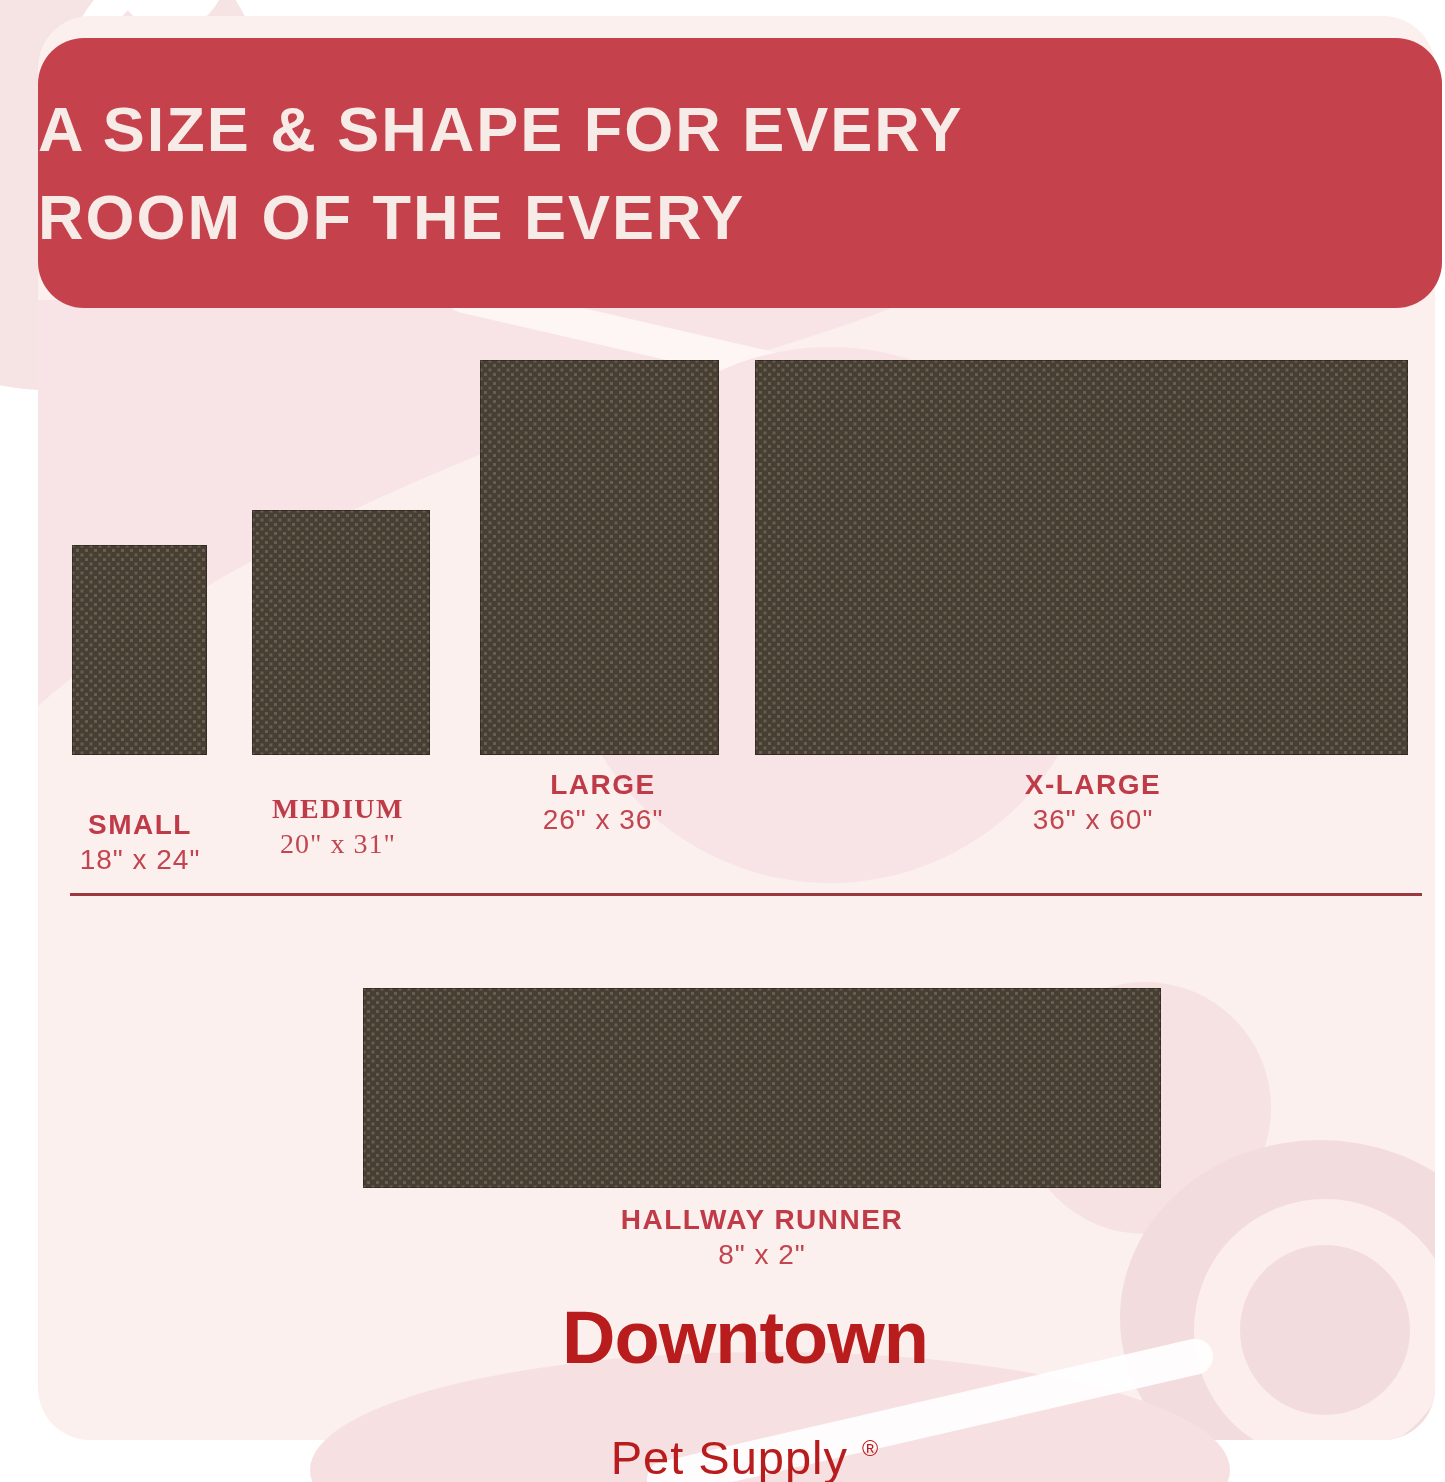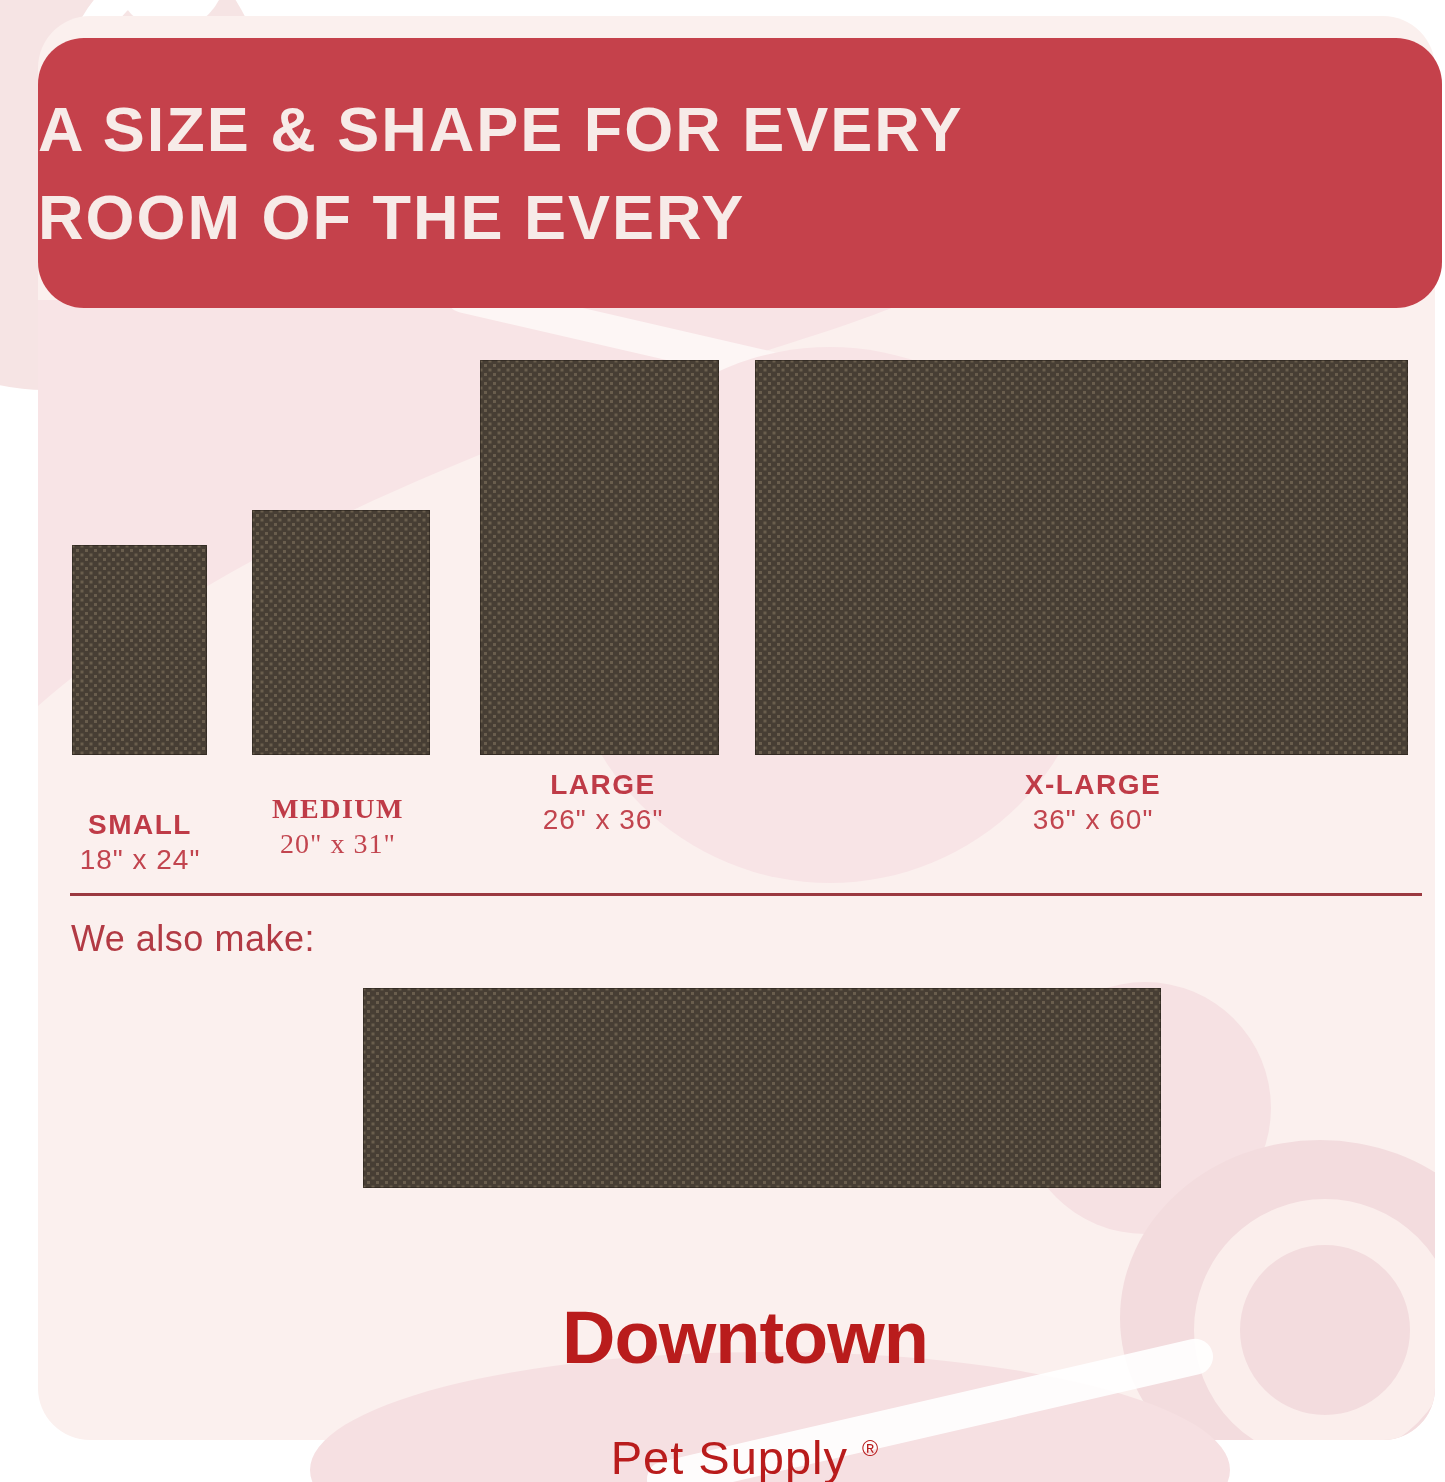--- a/index.html
+++ b/index.html
@@ -124,23 +124,26 @@
   <div id="label-large" class="size-label">
     <div class="size-name">LARGE</div>
     <div class="size-dims">26" x 36"</div>
   </div>
   <div id="label-xlarge" class="size-label">
     <div class="size-name">X-LARGE</div>
     <div class="size-dims">36" x 60"</div>
   </div>
 
   <div class="divider"></div>
-  <div class="also-make">We also make:</div>
 
   <div id="swatch-runner" class="swatch"></div>
+  <div id="label-runner" class="size-label">
+    <div class="size-name">HALLWAY RUNNER</div>
+    <div class="size-dims">8" x 2"</div>
+  </div>
 
   <div class="brand">
     <div class="brand-name">Downtown</div>
     <div class="brand-tagline">
       <span>Pet Supply</span>
       <sup>®</sup>
     </div>
   </div>
 
 </div>

